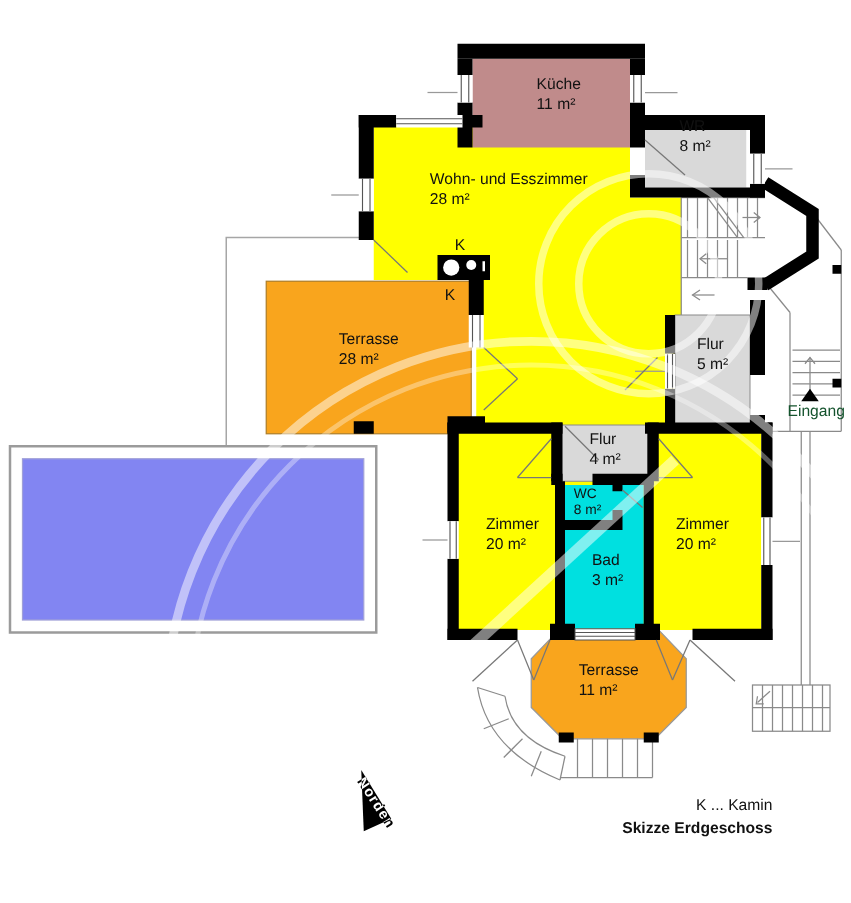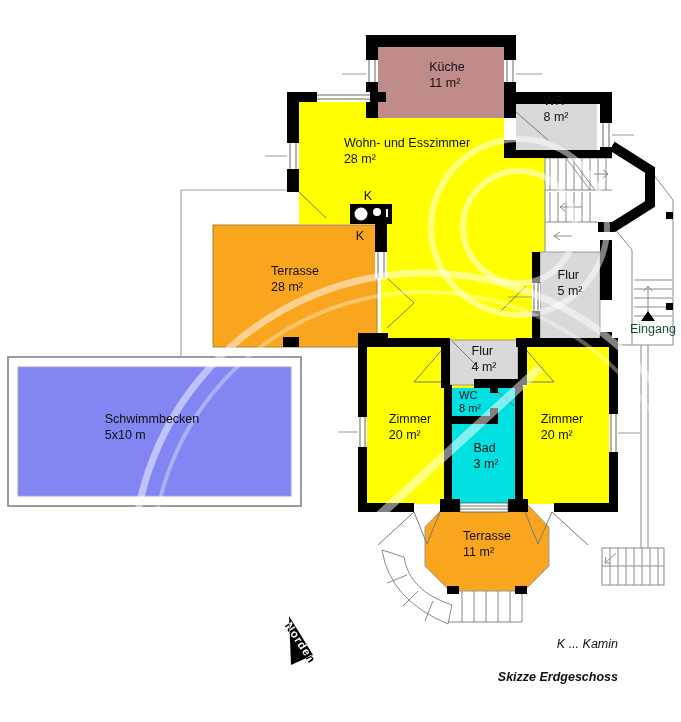--- a/index.html
+++ b/index.html
@@ -5,22 +5,22 @@
   html,body{margin:0;padding:0;background:#ffffff;}
   #stage{position:relative;width:681px;height:722px;background:#fff;overflow:hidden;
          font-family:"Liberation Sans", sans-serif;color:#111;}
   #plan{position:absolute;left:0;top:0;}
   .lbl{position:absolute;transform:translateX(-50%);text-align:left;
        font-size:12.5px;line-height:15.5px;color:#111;white-space:nowrap;z-index:5;}
   .lbl.small{font-size:11px;line-height:13px;}
   .k-lbl{position:absolute;transform:translateX(-50%);font-size:12.5px;color:#111;z-index:5;}
   .eingang{position:absolute;font-size:12.5px;color:#14532d;z-index:5;}
   .legend{position:absolute;right:63px;top:636px;text-align:right;
-          font-size:12.5px;line-height:17px;color:#111;z-index:5;font-style:italic;}
-  .legend .bold{font-weight:bold;margin-top:16px;}
+          font-size:12.5px;line-height:17px;color:#111;z-index:5;}
+  .legend .bold{font-weight:bold;margin-top:1px;}
   .norden{position:absolute;left:293px;top:620px;transform:rotate(57deg);
           transform-origin:0 0;font-size:11.5px;font-weight:700;letter-spacing:1px;
           color:#fff;mix-blend-mode:difference;z-index:6;}
 </style>
 </head>
 <body>
 
 <div id="stage">
 
 <svg id="plan" width="681" height="722" viewBox="0 0 681 722" xmlns="http://www.w3.org/2000/svg">
@@ -294,24 +294,20 @@
     <span>20 m²</span>
   </div>
   <div class="lbl" style="left:486px;top:441px">
     <span>Bad</span><br>
     <span>3 m²</span>
   </div>
   <div class="lbl" style="left:487px;top:529px">
     <span>Terrasse</span><br>
     <span>11 m²</span>
   </div>
-  <div class="lbl" style="left:152px;top:412px">
-    <span>Schwimmbecken</span><br>
-    <span>5x10 m</span>
-  </div>
 
   <div class="k-lbl" style="left:368px;top:189px">K</div>
   <div class="k-lbl" style="left:360px;top:229px">K</div>
   <div class="eingang" style="left:630px;top:322px">Eingang</div>
   <div class="norden">Norden</div>
 
   <div class="legend">
     <div>K ... Kamin</div>
     <div class="bold">Skizze Erdgeschoss</div>
   </div>

